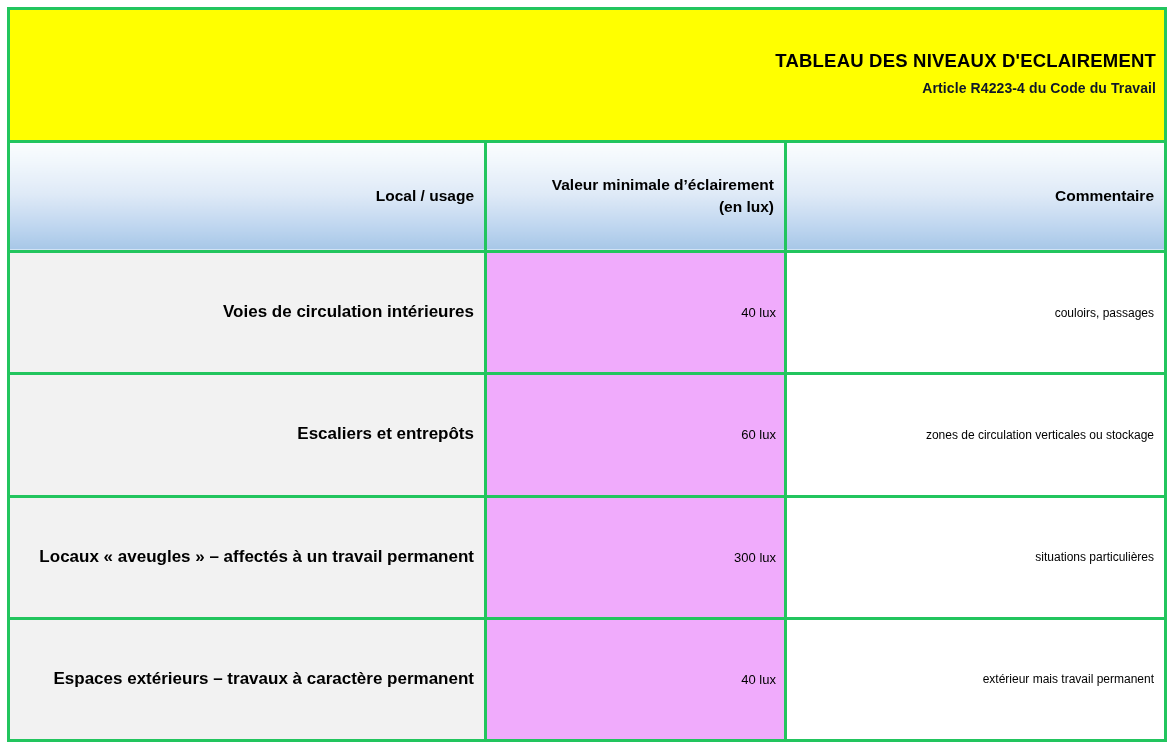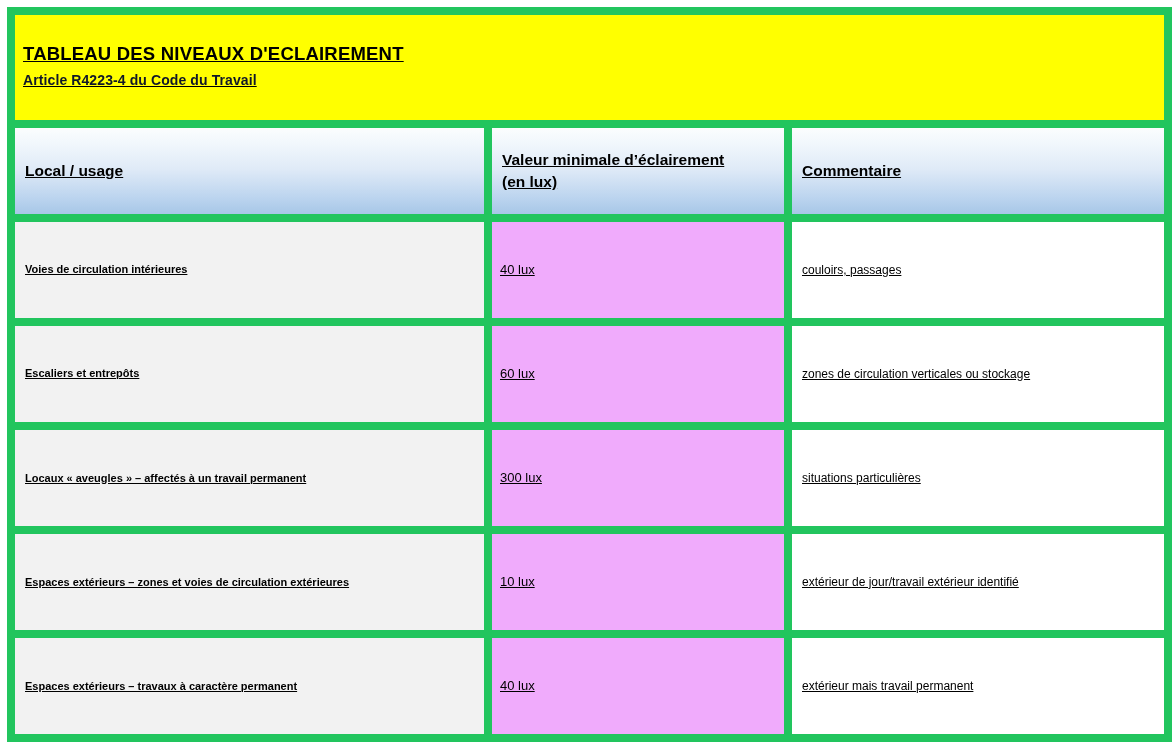--- a/index.html
+++ b/index.html
@@ -28,26 +28,25 @@
     left: 7px;
     top: 7px;
     width: 1157px;
     height: 735px;
     border-collapse: collapse;
     table-layout: fixed;
     border: 3px solid #000000;
   }
 
   #lux-table td, #lux-table th {
-    border: 8px solid #22c55e;
+    border: 3px solid #22c55e;
     padding: 0;
     vertical-align: middle;
-    text-align: left;
+    text-align: right;
     color: #000000;
-    text-decoration: underline;
   }
 
   
   .title-cell {
     background: #ffff00;
     height: 100px;
     padding: 4px 8px 8px 8px !important;
   }
   .title-main {
     font-size: 18.5px;
@@ -77,21 +76,21 @@
 
   
   .col-usage   { width: 477px; }
   .col-value   { width: 300px; }
   .col-comment { width: 380px; }
 
   
   .body-row td { height: 92px; }
   .cell-usage {
     background: #f2f2f2;
-    font-size: 11px;
+    font-size: 17px;
     font-weight: bold;
     padding: 2px 10px !important;
     line-height: 1.35;
   }
   .cell-value {
     background: #f0abfc;
     font-size: 13px;
     font-weight: normal;
     padding: 2px 8px !important;
   }
@@ -149,25 +148,20 @@
         <td class="cell-comment">zones de circulation verticales ou stockage</td>
       </tr>
 
 
       <tr class="body-row">
         <td class="cell-usage">Locaux « aveugles » – affectés à un travail permanent</td>
         <td class="cell-value">300 lux</td>
         <td class="cell-comment">situations particulières</td>
       </tr>
 
-      <tr class="body-row">
-        <td class="cell-usage">Espaces extérieurs – zones et voies de circulation extérieures</td>
-        <td class="cell-value">10 lux</td>
-        <td class="cell-comment">extérieur de jour/travail extérieur identifié</td>
-      </tr>
 
       <tr class="body-row">
         <td class="cell-usage">Espaces extérieurs – travaux à caractère permanent</td>
         <td class="cell-value">40 lux</td>
         <td class="cell-comment">extérieur mais travail permanent</td>
       </tr>
     </tbody>
   </table>
 
 </div>

